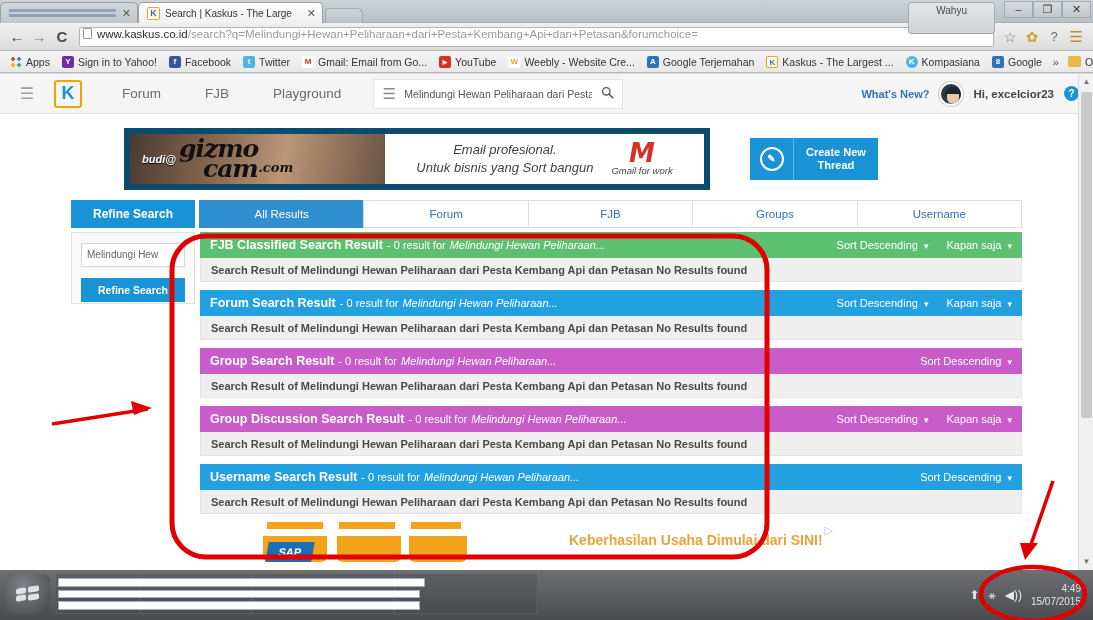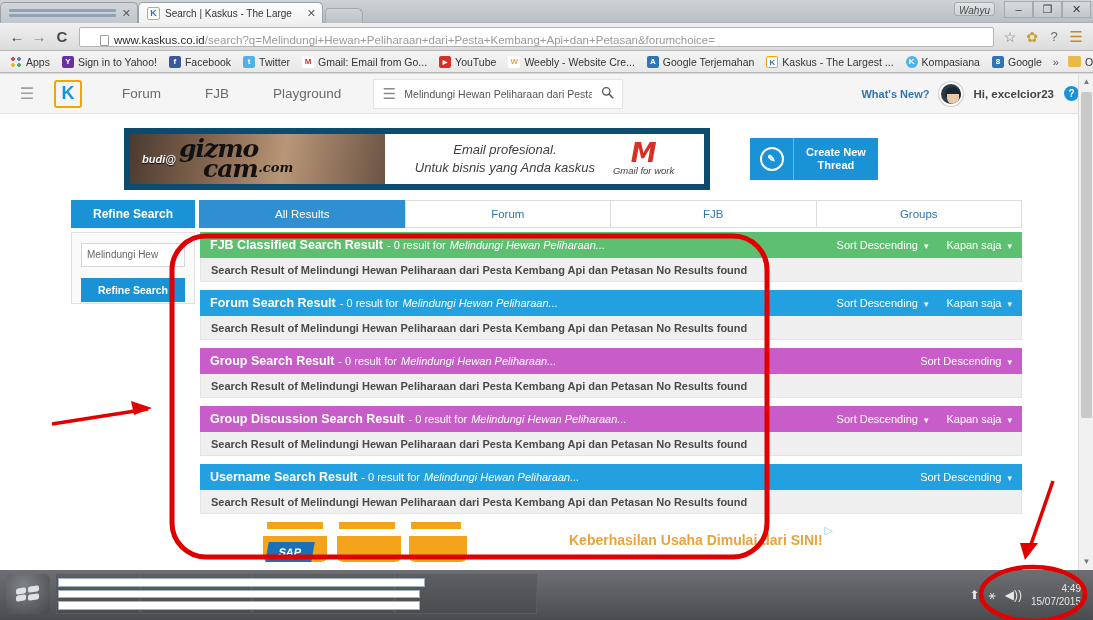--- a/index.html
+++ b/index.html
@@ -36,38 +36,37 @@
   .ctab .xc { margin-left: 6px; color: #5a5a5a; font-size: 11px; line-height: 9px; }
   .ctab.blank { width: 138px; }
   .ctab.blank .bl1 { height: 3px; background: #8ea3b8; width: 100%; margin: 2px 0; border-radius:1px;}
   .newtab {
     width: 38px; height: 15px; margin-left: 2px; align-self: flex-end;
     background: linear-gradient(#cfd3d6,#bcc1c6);
     border: 1px solid #a3a9ae; border-bottom: none; border-radius: 4px 6px 0 0;
     transform: skewX(0deg);
   }
   .userchip {
-    position: absolute; right: 98px; top: 2px; height: 14px; padding: 0 4px;
+    position: absolute; right: 98px; top: 2px; height: 32px; padding: 0 27px;
     background: linear-gradient(#e3e6e8,#cfd3d6); border: 1px solid #a6abb0;
     border-radius: 3px; font-size: 10px; color: #4a4a4a; line-height: 16px;
-    font-style: italic;
   }
   .wbtns { position: absolute; right: 2px; top: 1px; display: flex; gap: 0px; align-items: center; }
   .wbtn { width: 29px; height: 17px; background: linear-gradient(#d7dadd,#c3c8cc);
     border: 1px solid #a6abb0; color: #3a3a3a; font-size: 11px; text-align: center; line-height: 15px; }
   .wbtn.close { background: linear-gradient(#d7dadd,#c3c8cc); }
 
   .toolbar { height: 28px; background: linear-gradient(#f0f0f0,#dcdcdc);
     border-bottom: 1px solid #b6b6b6; display: flex; align-items: center; padding: 0 6px; }
   .navbtn { width: 22px; text-align: center; color: #808080; font-size: 15px; }
   .navbtn.on { color: #444; }
   .reload { color: #4a4a4a; font-size: 15px; font-weight: bold; width: 24px; text-align:center;}
   .omnibox {
     flex: 1 1 auto; height: 20px; background: #fff; border: 1px solid #b4b4b4;
-    border-radius: 2px; display: flex; align-items: flex-end; padding: 0 20px;
+    border-radius: 2px; display: flex; align-items: flex-start; padding: 0 3px;
     margin: 0 5px; font-size: 11.5px; color: #9a9a9a; overflow: hidden; white-space: nowrap;
   }
   .omnibox .pgicon { width: 9px; height: 11px; border: 1px solid #9a9a9a; margin-right: 5px;
      border-radius: 1px; background:#fff; flex:0 0 auto;}
   .omnibox .host { color: #2b2b2b; }
   .tbicon { width: 22px; text-align: center; font-size: 13px; color: #6b6b6b; }
   .tbicon.star { color: #7d7d7d; font-size: 14px; }
   .tbicon.gear { color: #c9a227; font-size: 14px; }
   .tbicon.menu { color: #bb8b2f; font-size: 15px; }
 
@@ -354,21 +353,21 @@
             <span class="btxt">budi@</span>
             <span class="gizmo">
               <div class="l1">gizmo</div>
               <div class="l2">cam</div>
             </span>
             <span class="dotcom">.com</span>
           </div>
           <div class="banner-right">
             <div class="bann-copy">
               <div>Email profesional.</div>
-              <div>Untuk bisnis yang Anda kaskus</div>
+              <div>Untuk bisnis yang Sort bangun</div>
             </div>
             <div class="gmailbox">
               <div class="gmail-m">M</div>
               <div class="gmail-cap">Gmail for work</div>
             </div>
           </div>
         </div>
         <div class="actionbtns">
           <div class="abtn blue">
             <span class="ic">
@@ -382,20 +381,21 @@
         </div>
       </div>
 
       <div class="tabsrow">
         <div class="refine-tab">Refine Search</div>
         <div class="styp">
           <div class="st active">All Results</div>
           <div class="st">Forum</div>
           <div class="st">FJB</div>
           <div class="st">Groups</div>
+          <div class="st">Username</div>
         </div>
       </div>
 
       <div class="body2">
         <div class="sidebar">
           <div class="sb-input">Melindungi Hew</div>
           <div class="sb-btn">Refine Search</div>
         </div>
 
         <div class="results">

